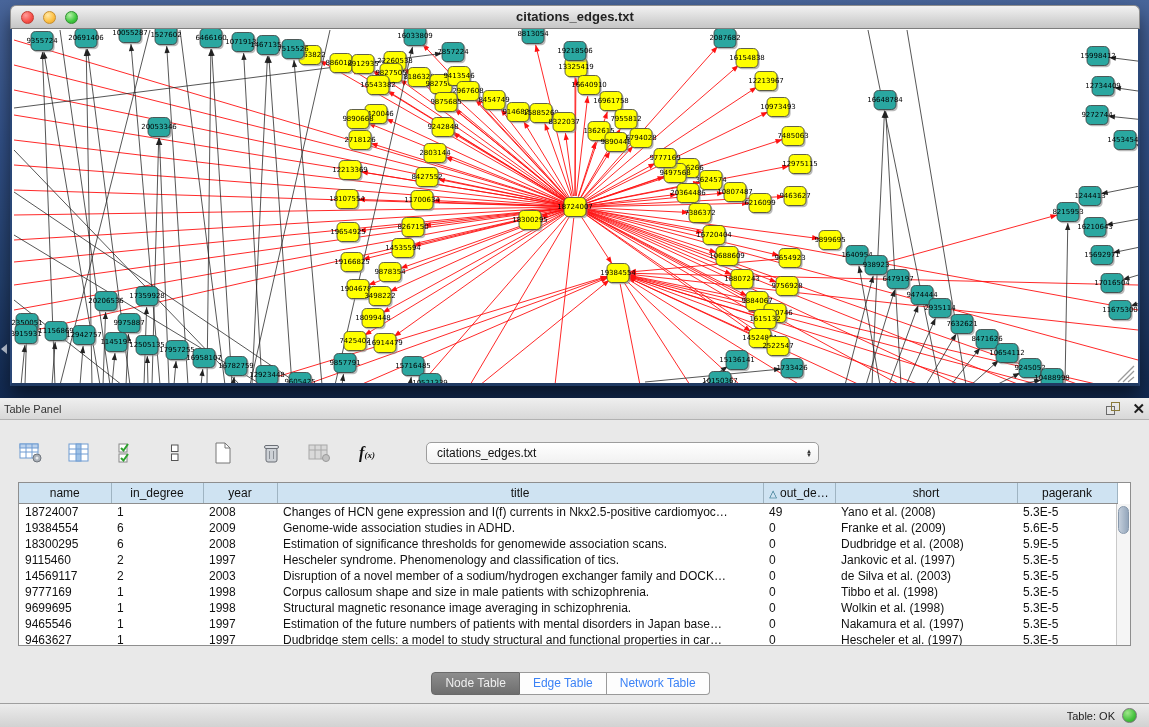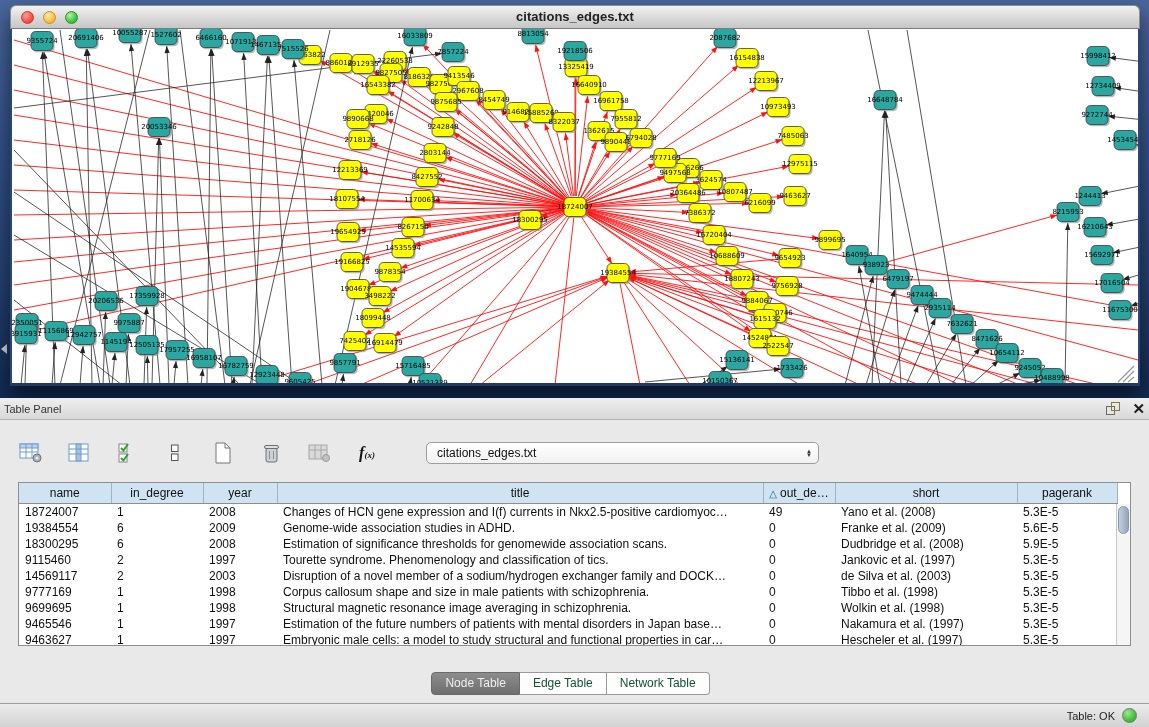--- a/index.html
+++ b/index.html
@@ -52,21 +52,21 @@
                 font-weight:normal;color:#111;height:20px;padding:0 4px;overflow:hidden;white-space:nowrap;}
   table.grid td{height:16px;padding:0 4px 0 6px;color:#111;white-space:nowrap;overflow:hidden;
                 text-overflow:ellipsis;}
   td.c-name{padding-left:10px;}
   .sort-tri{color:#19647e;font-size:10px;margin-right:3px;}
   .vscroll{position:absolute;top:21px;right:0;bottom:0;width:13px;background:#f5f5f5;border-left:1px solid #c9c9c9;}
   .vthumb{margin:2px 1px;height:26px;border-radius:6px;border:1px solid #8798ac;
           background:linear-gradient(90deg,#c3cedb,#94a6bb);}
   
   .tabbar{position:absolute;top:274px;left:0;right:8px;display:flex;justify-content:center;}
-  .tab{height:21px;line-height:21px;padding:0 13px;font-size:12px;background:#fdfdfd;color:#14532d;
+  .tab{height:21px;line-height:21px;padding:0 13px;font-size:12px;background:#fdfdfd;color:#3b82f6;
        border:1px solid #9a9a9a;border-left:none;cursor:pointer;}
   .tab:first-child{border-left:1px solid #9a9a9a;border-radius:4px 0 0 4px;}
   .tab:last-child{border-radius:0 4px 4px 0;}
   .tab.sel{background:linear-gradient(#8d8d8d,#6e6e6e);color:#efefef;border-color:#6a6a6a;}
   
   .statusbar{position:absolute;bottom:0;left:0;right:0;height:24px;
              background:linear-gradient(#ececec,#d2d2d2);border-top:1px solid #9f9f9f;
              display:flex;align-items:center;justify-content:flex-end;padding-right:12px;gap:7px;
              font-size:11px;color:#222;box-sizing:border-box;}
   .memdot{width:13px;height:13px;border-radius:50%;
@@ -1167,21 +1167,21 @@
               <td>2008</td>
               <td>Estimation of significance thresholds for genomewide association scans.</td>
               <td>0</td>
               <td>Dudbridge et al. (2008)</td>
               <td>5.9E-5</td>
             </tr>
             <tr>
               <td class="c-name">9115460</td>
               <td>2</td>
               <td>1997</td>
-              <td>Tourette syndrome. Phenomenology and classification of tics.</td>
+              <td>Hescheler syndrome. Phenomenology and classification of tics.</td>
               <td>0</td>
               <td>Jankovic et al. (1997)</td>
               <td>5.3E-5</td>
             </tr>
             <tr>
               <td class="c-name">14569117</td>
               <td>2</td>
               <td>2003</td>
               <td>Disruption of a novel member of a sodium/hydrogen exchanger family and DOCK…</td>
               <td>0</td>
@@ -1212,21 +1212,21 @@
               <td>1997</td>
               <td>Estimation of the future numbers of patients with mental disorders in Japan base…</td>
               <td>0</td>
               <td>Nakamura et al. (1997)</td>
               <td>5.3E-5</td>
             </tr>
             <tr>
               <td class="c-name">9463627</td>
               <td>1</td>
               <td>1997</td>
-              <td>Embryonic male cells: a model to study structural and functional properties in car…</td>
+              <td>Dudbridge stem cells: a model to study structural and functional properties in car…</td>
               <td>0</td>
               <td>Hescheler et al. (1997)</td>
               <td>5.3E-5</td>
             </tr>
           </tbody>
       </table>
       <div class="vscroll">
         <div class="vthumb"></div>
       </div>
     </div>

